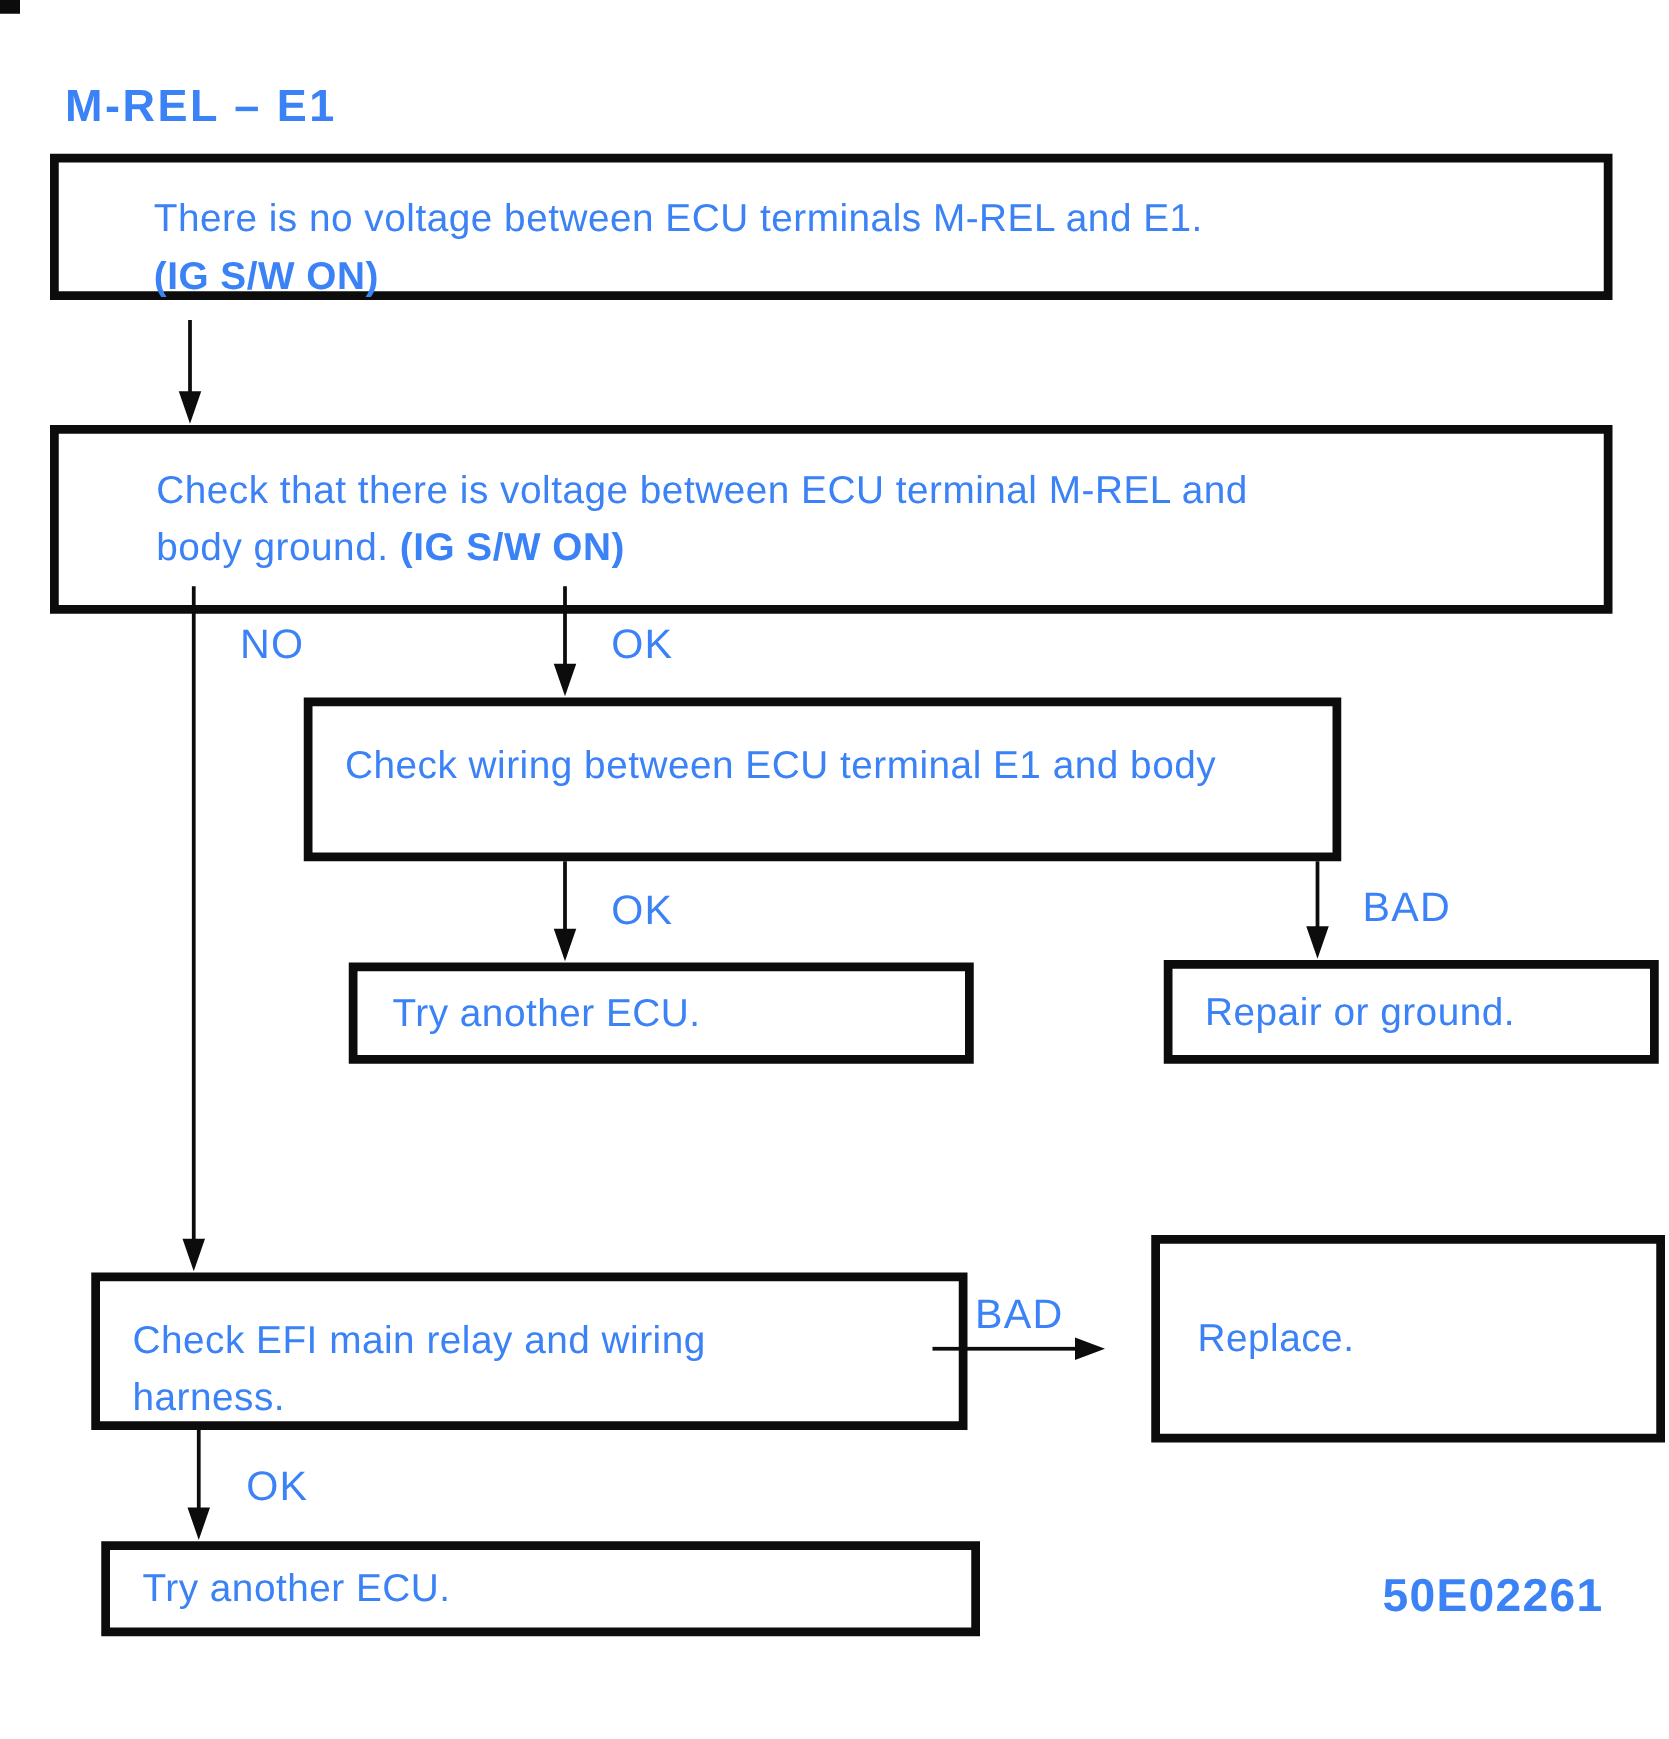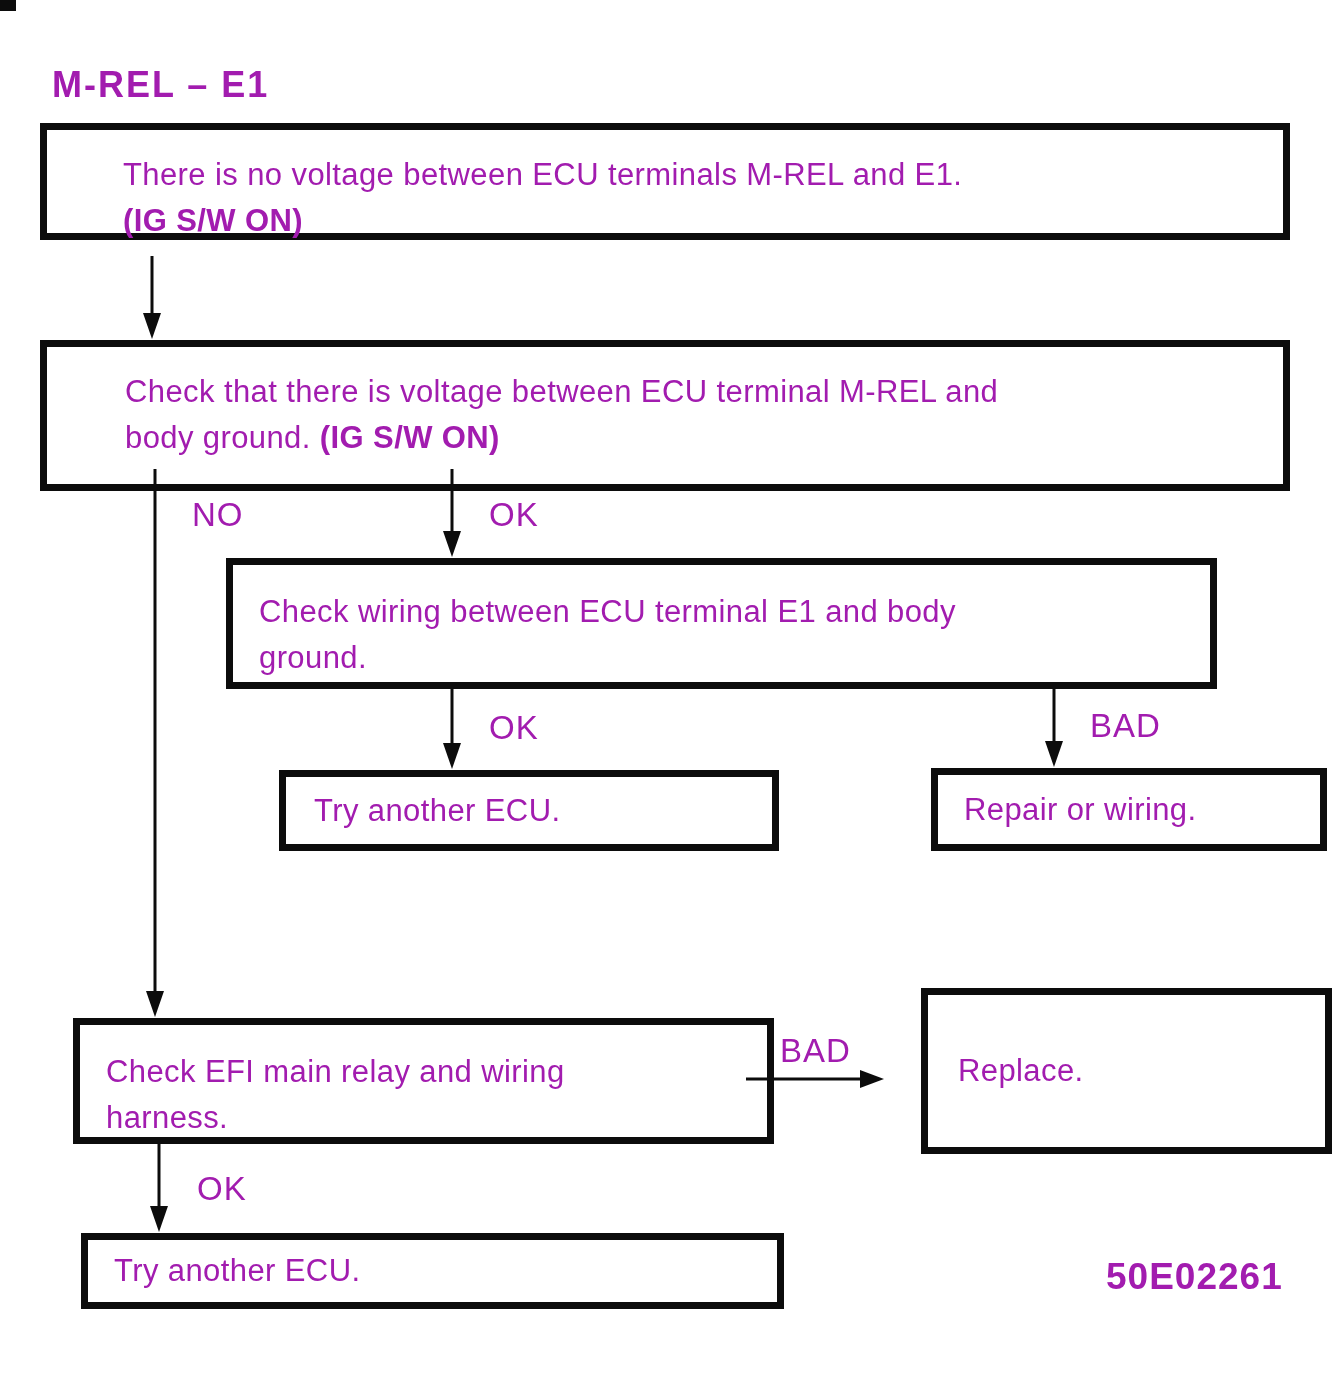--- a/index.html
+++ b/index.html
@@ -6,21 +6,21 @@
     margin: 0;
     padding: 0;
     background: #ffffff;
   }
   #canvas {
     position: relative;
     width: 1335px;
     height: 1391px;
     background: #ffffff;
     font-family: "Liberation Sans", sans-serif;
-    color: #a21caf;
+    color: #3b82f6;
     overflow: hidden;
   }
   .scan-speck {
     position: absolute;
     left: 0; top: 0;
     width: 16px; height: 11px;
     background: #0c0c0c;
   }
   .chart-title {
     position: absolute;
@@ -48,21 +48,21 @@
     line-height: 46px;
   }
   .node .bold { font-weight: 800; }
   .node.single {
     display: flex;
     align-items: center;
     margin-left: 36px;
   }
   #box1 { left: 40px;  top: 123px;  width: 1250px; height: 117px; padding: 22px 18px 0 76px; }
   #box2 { left: 40px;  top: 340px;  width: 1250px; height: 151px; padding: 22px 18px 0 78px; }
-  #box3 { left: 226px; top: 558px;  width: 991px; height: 131px; padding: 24px 18px 0 26px; }
+  #box3 { left: 243px; top: 558px;  width: 830px; height: 131px; padding: 24px 18px 0 26px; }
   #box4 { left: 243px; top: 770px;  width: 500px;  height: 81px;  padding-left: 28px; }
   #box5 { left: 895px; top: 768px;  width: 396px;  height: 83px;  padding-left: 26px; }
   #box6 { left: 45px;  top: 1018px; width: 701px;  height: 126px; padding: 24px 18px 0 26px; margin-left: 28px; }
   #box7 { left: 885px; top: 988px; width: 411px;  height: 166px; padding-left: 30px; }
   #box8 { left: 45px;  top: 1233px; width: 703px;  height: 76px;  padding-left: 26px; }
   .edge-label {
     position: absolute;
     font-size: 33px;
     letter-spacing: 1px;
     white-space: nowrap;
@@ -156,42 +156,41 @@
     <div class="tip"></div>
   </div>
 
   <div class="v-arrow" id="arrow-ok-to-box3">
     <div class="shaft"></div>
     <div class="tip"></div>
   </div>
 
   <div class="node" id="box3">
     <div>Check wiring between ECU terminal E1 and body</div>
-    <div>ground.</div>
   </div>
 
   <div class="edge-label" id="label-ok2">OK</div>
   <div class="edge-label" id="label-bad1">BAD</div>
 
   <div class="v-arrow" id="arrow-ok-to-box4">
     <div class="shaft"></div>
     <div class="tip"></div>
   </div>
 
   <div class="v-arrow" id="arrow-bad-to-box5">
     <div class="shaft"></div>
     <div class="tip"></div>
   </div>
 
   <div class="node single" id="box4">
     <span>Try another ECU.</span>
   </div>
 
   <div class="node single" id="box5">
-    <span>Repair or wiring.</span>
+    <span>Repair or ground.</span>
   </div>
 
   <div class="node" id="box6">
     <div>Check EFI main relay and wiring</div>
     <div>harness.</div>
   </div>
 
   <div class="edge-label" id="label-bad2">BAD</div>
 
   <div class="h-arrow" id="arrow-bad-to-box7">

